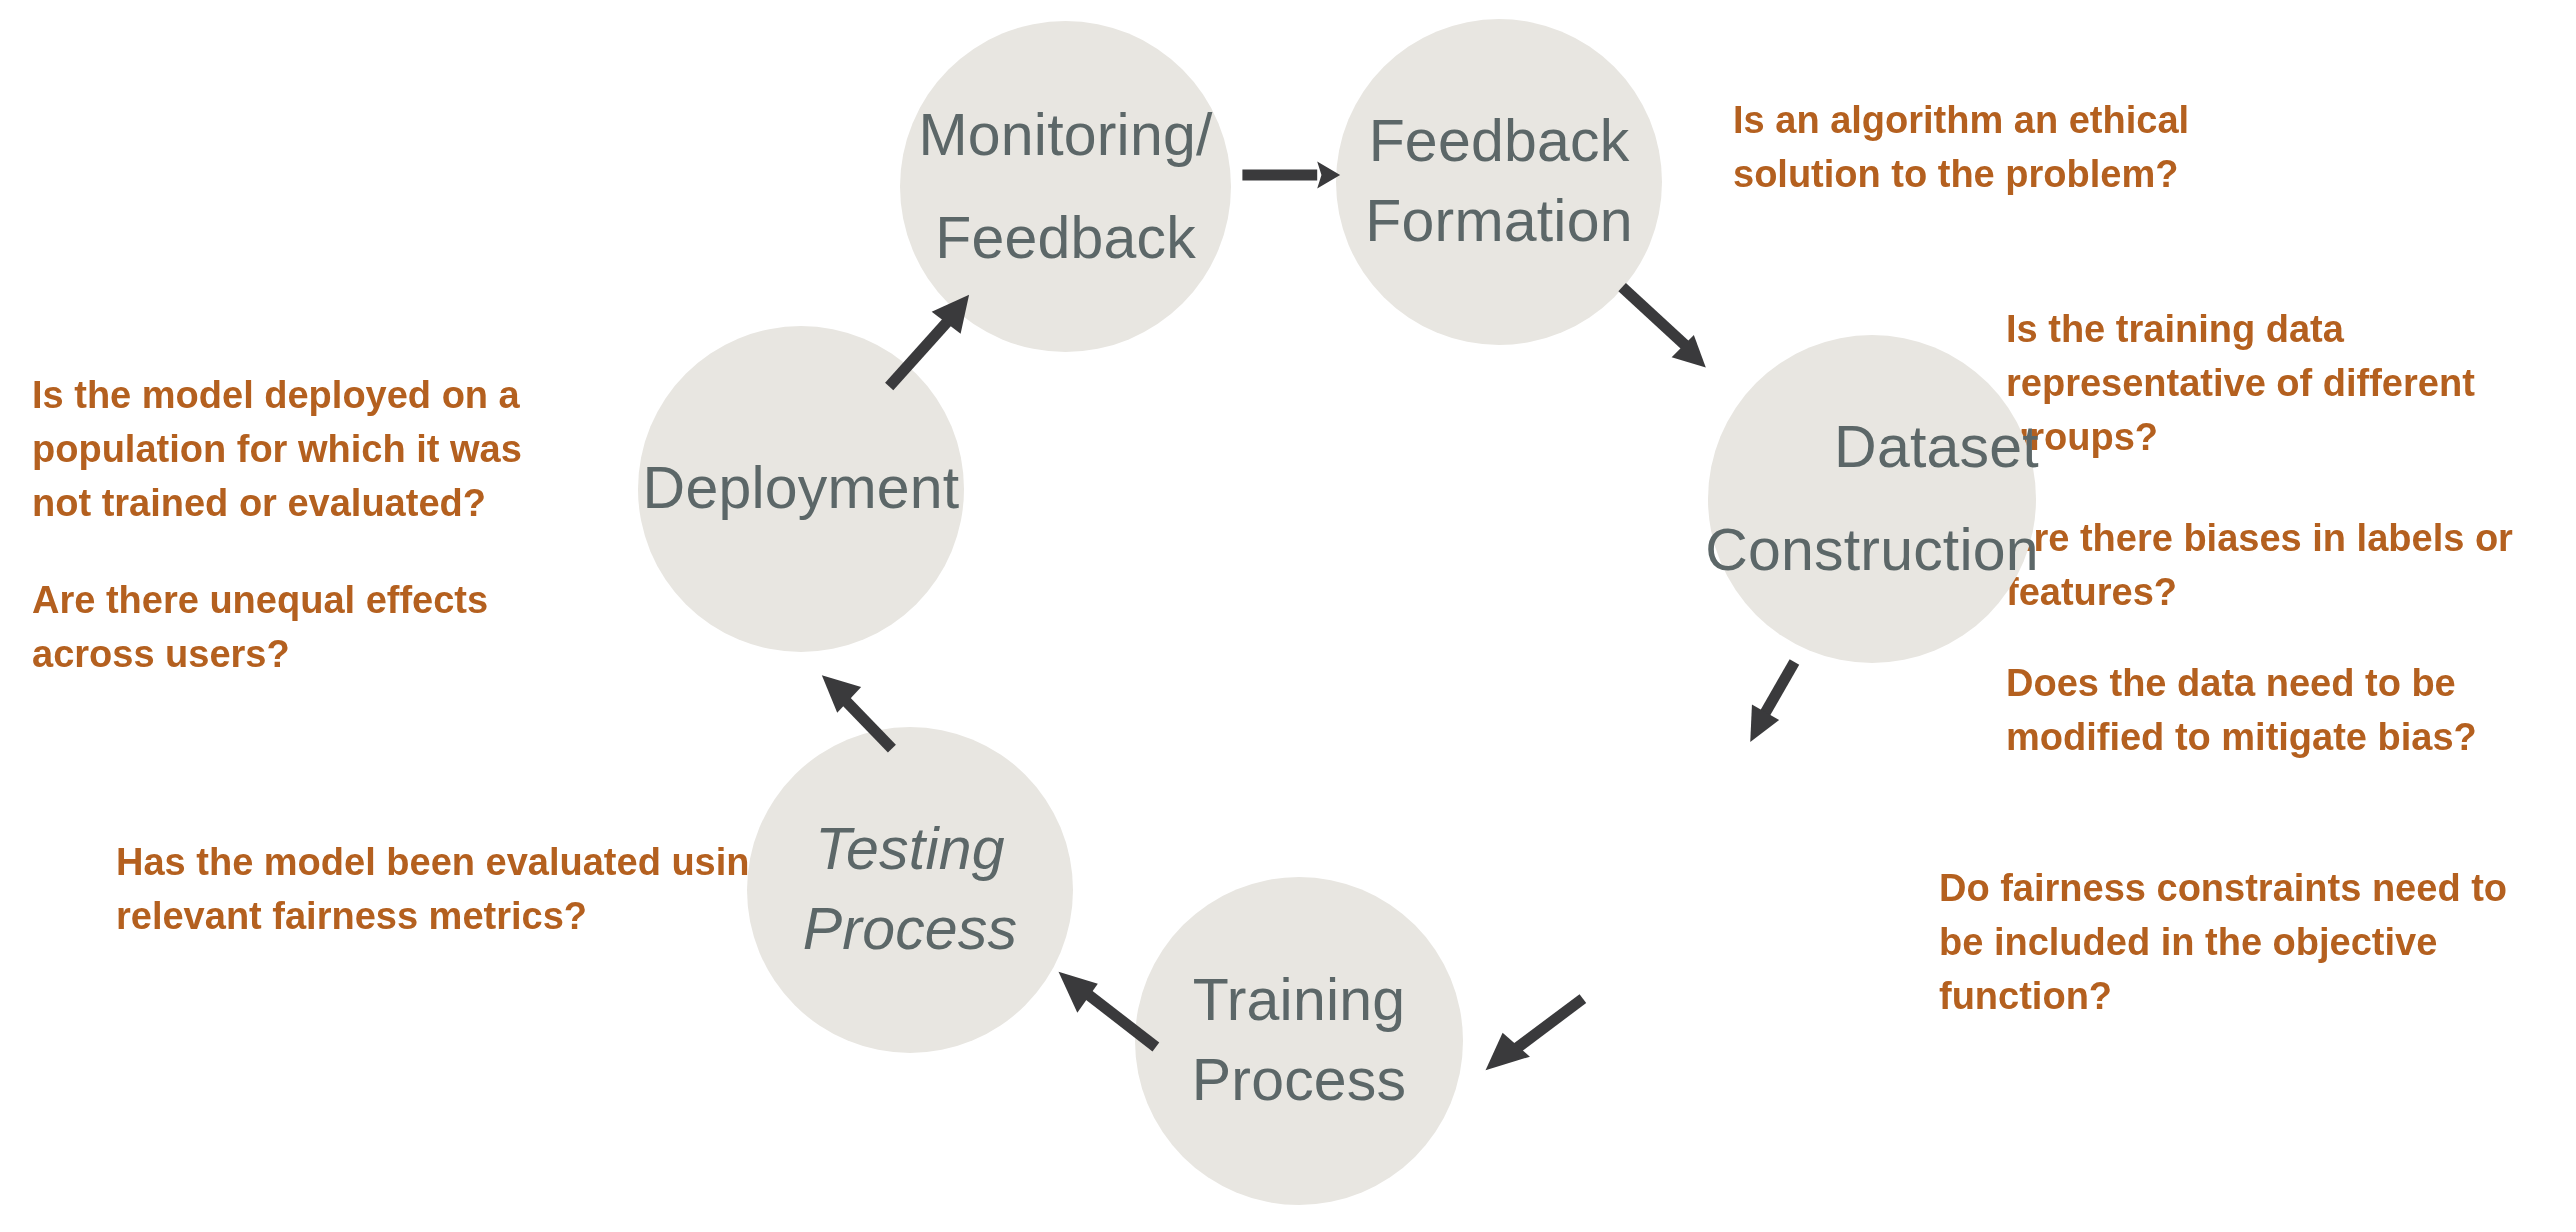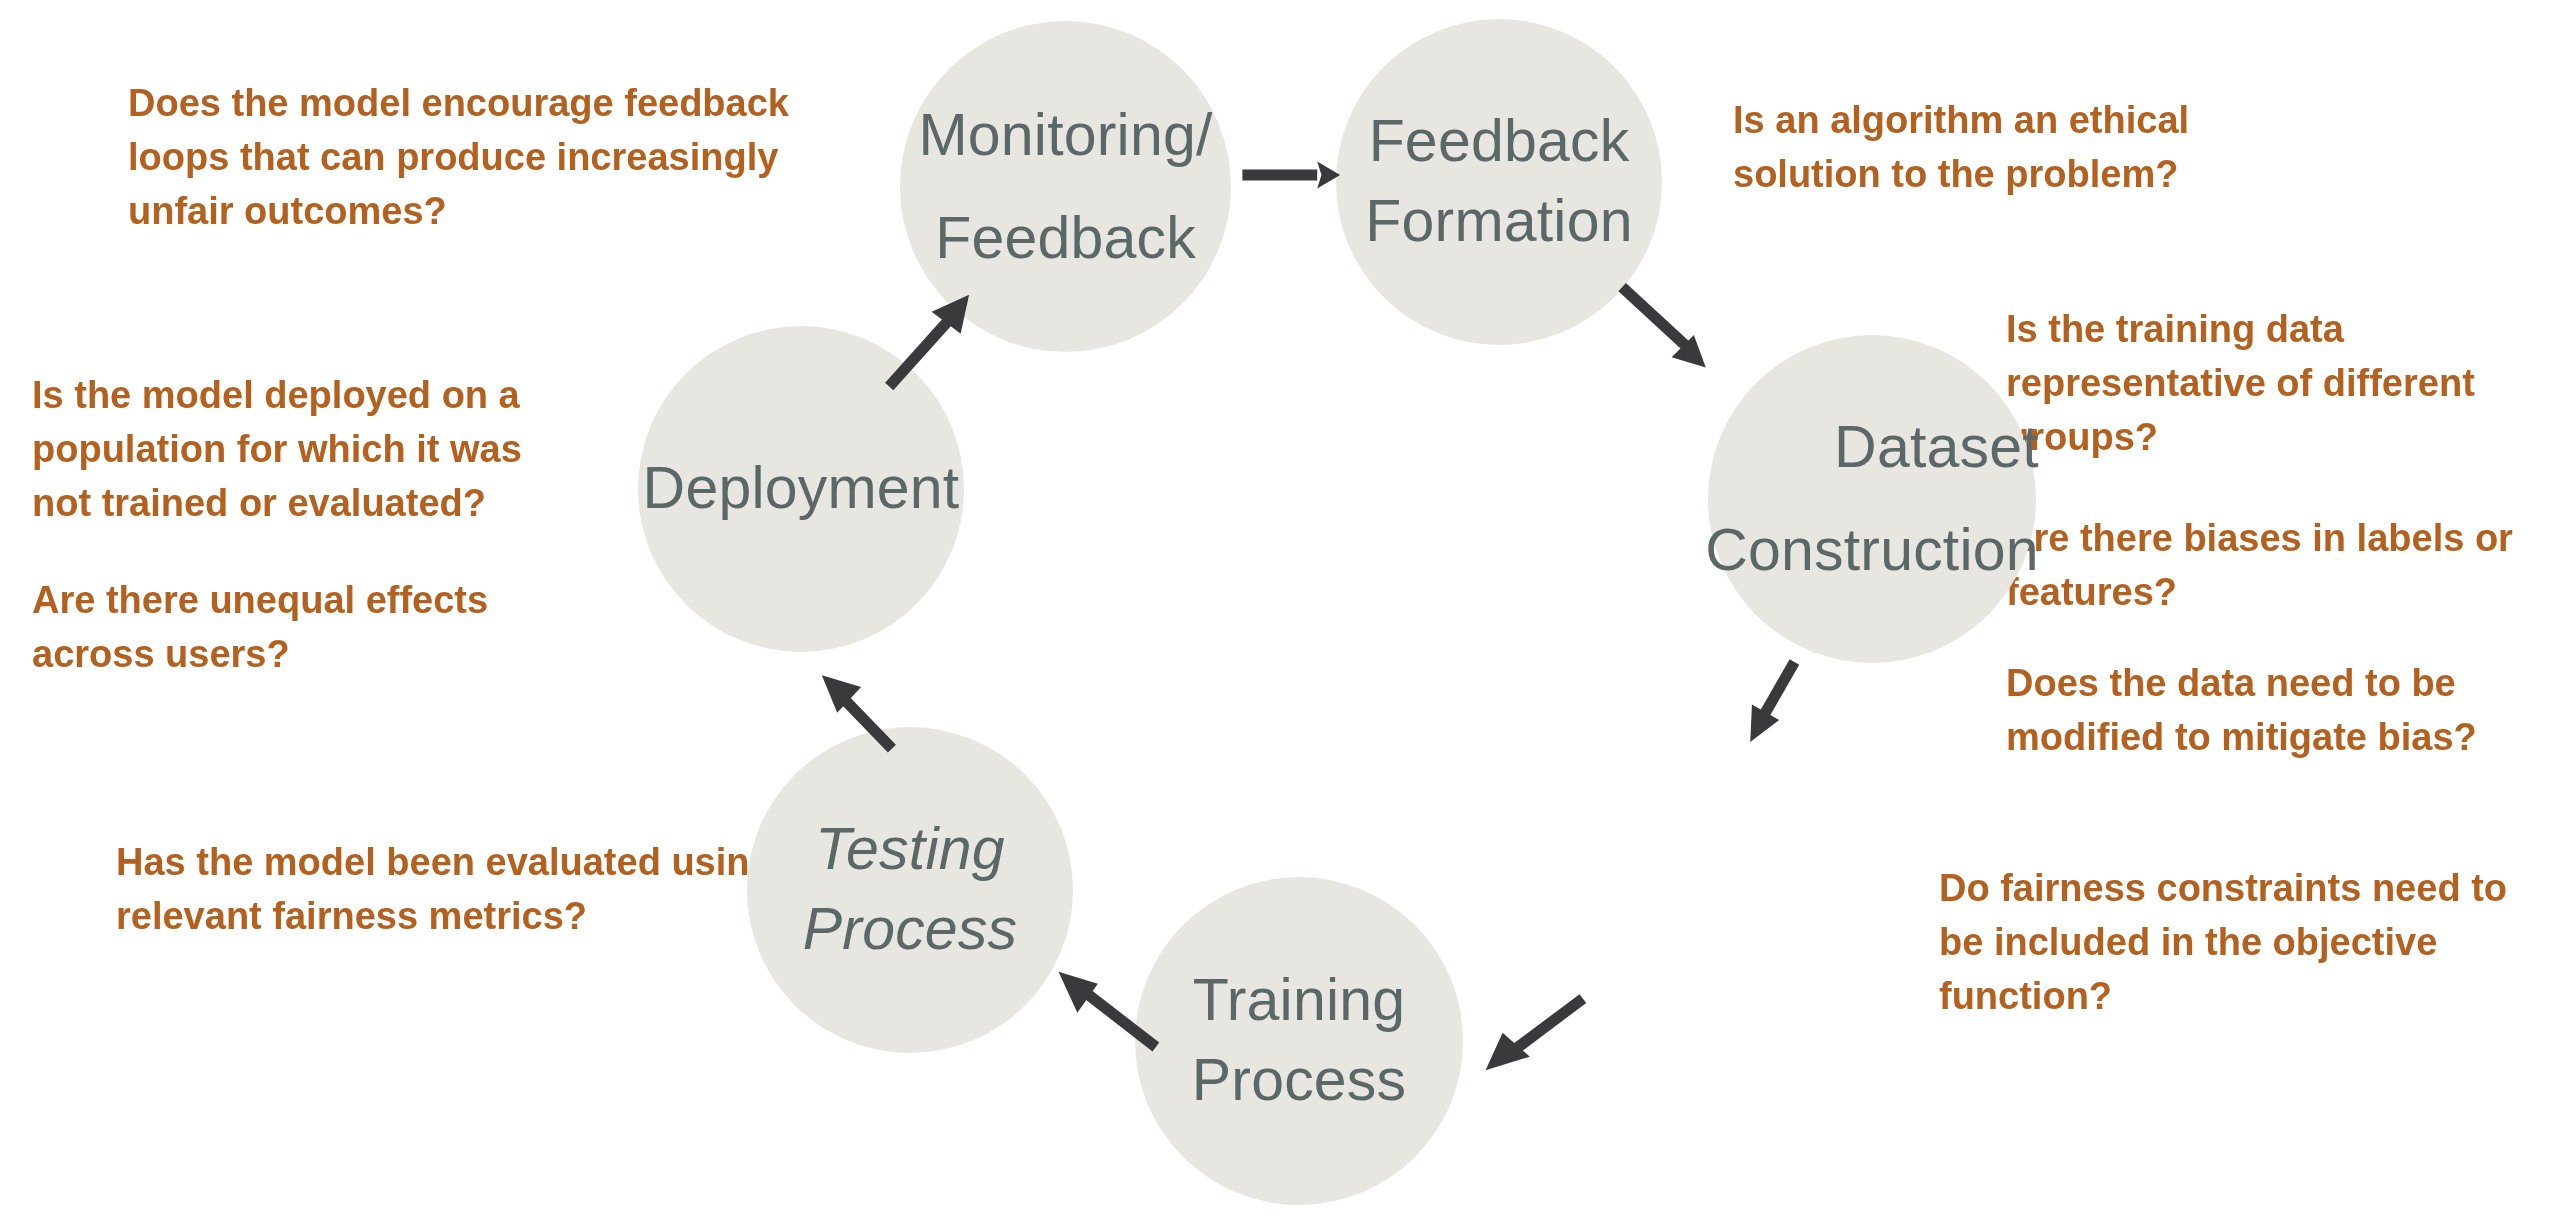--- a/index.html
+++ b/index.html
@@ -82,21 +82,20 @@
   #q-algorithm  { left: 1939px; top: 862px; width: 597px; }
   #q-testing    { left: 104px;  top: 836px;  width: 674px; margin-left: 12px; }
   #q-deployment-1 { left: 32px; top: 369px;  width: 546px; }
   #q-deployment-2 { left: 32px; top: 574px;  width: 546px; }
 </style>
 </head>
 <body>
 
 <div id="stage">
 
-  <div class="qtext" id="q-monitoring">Does the model encourage feedback loops that can produce increasingly unfair outcomes?</div>
 
   <div class="qtext" id="q-problem">Is an algorithm an ethical solution to the problem?</div>
 
   <div class="qtext" id="q-dataset-1">Is the training data representative of different groups?</div>
 
   <div class="qtext" id="q-dataset-2">Are there biases in labels or features?</div>
 
   <div class="qtext" id="q-dataset-3">Does the data need to be modified to mitigate bias?</div>
 
   <div class="qtext" id="q-algorithm">Do fairness constraints need to be included in the objective function?</div>

